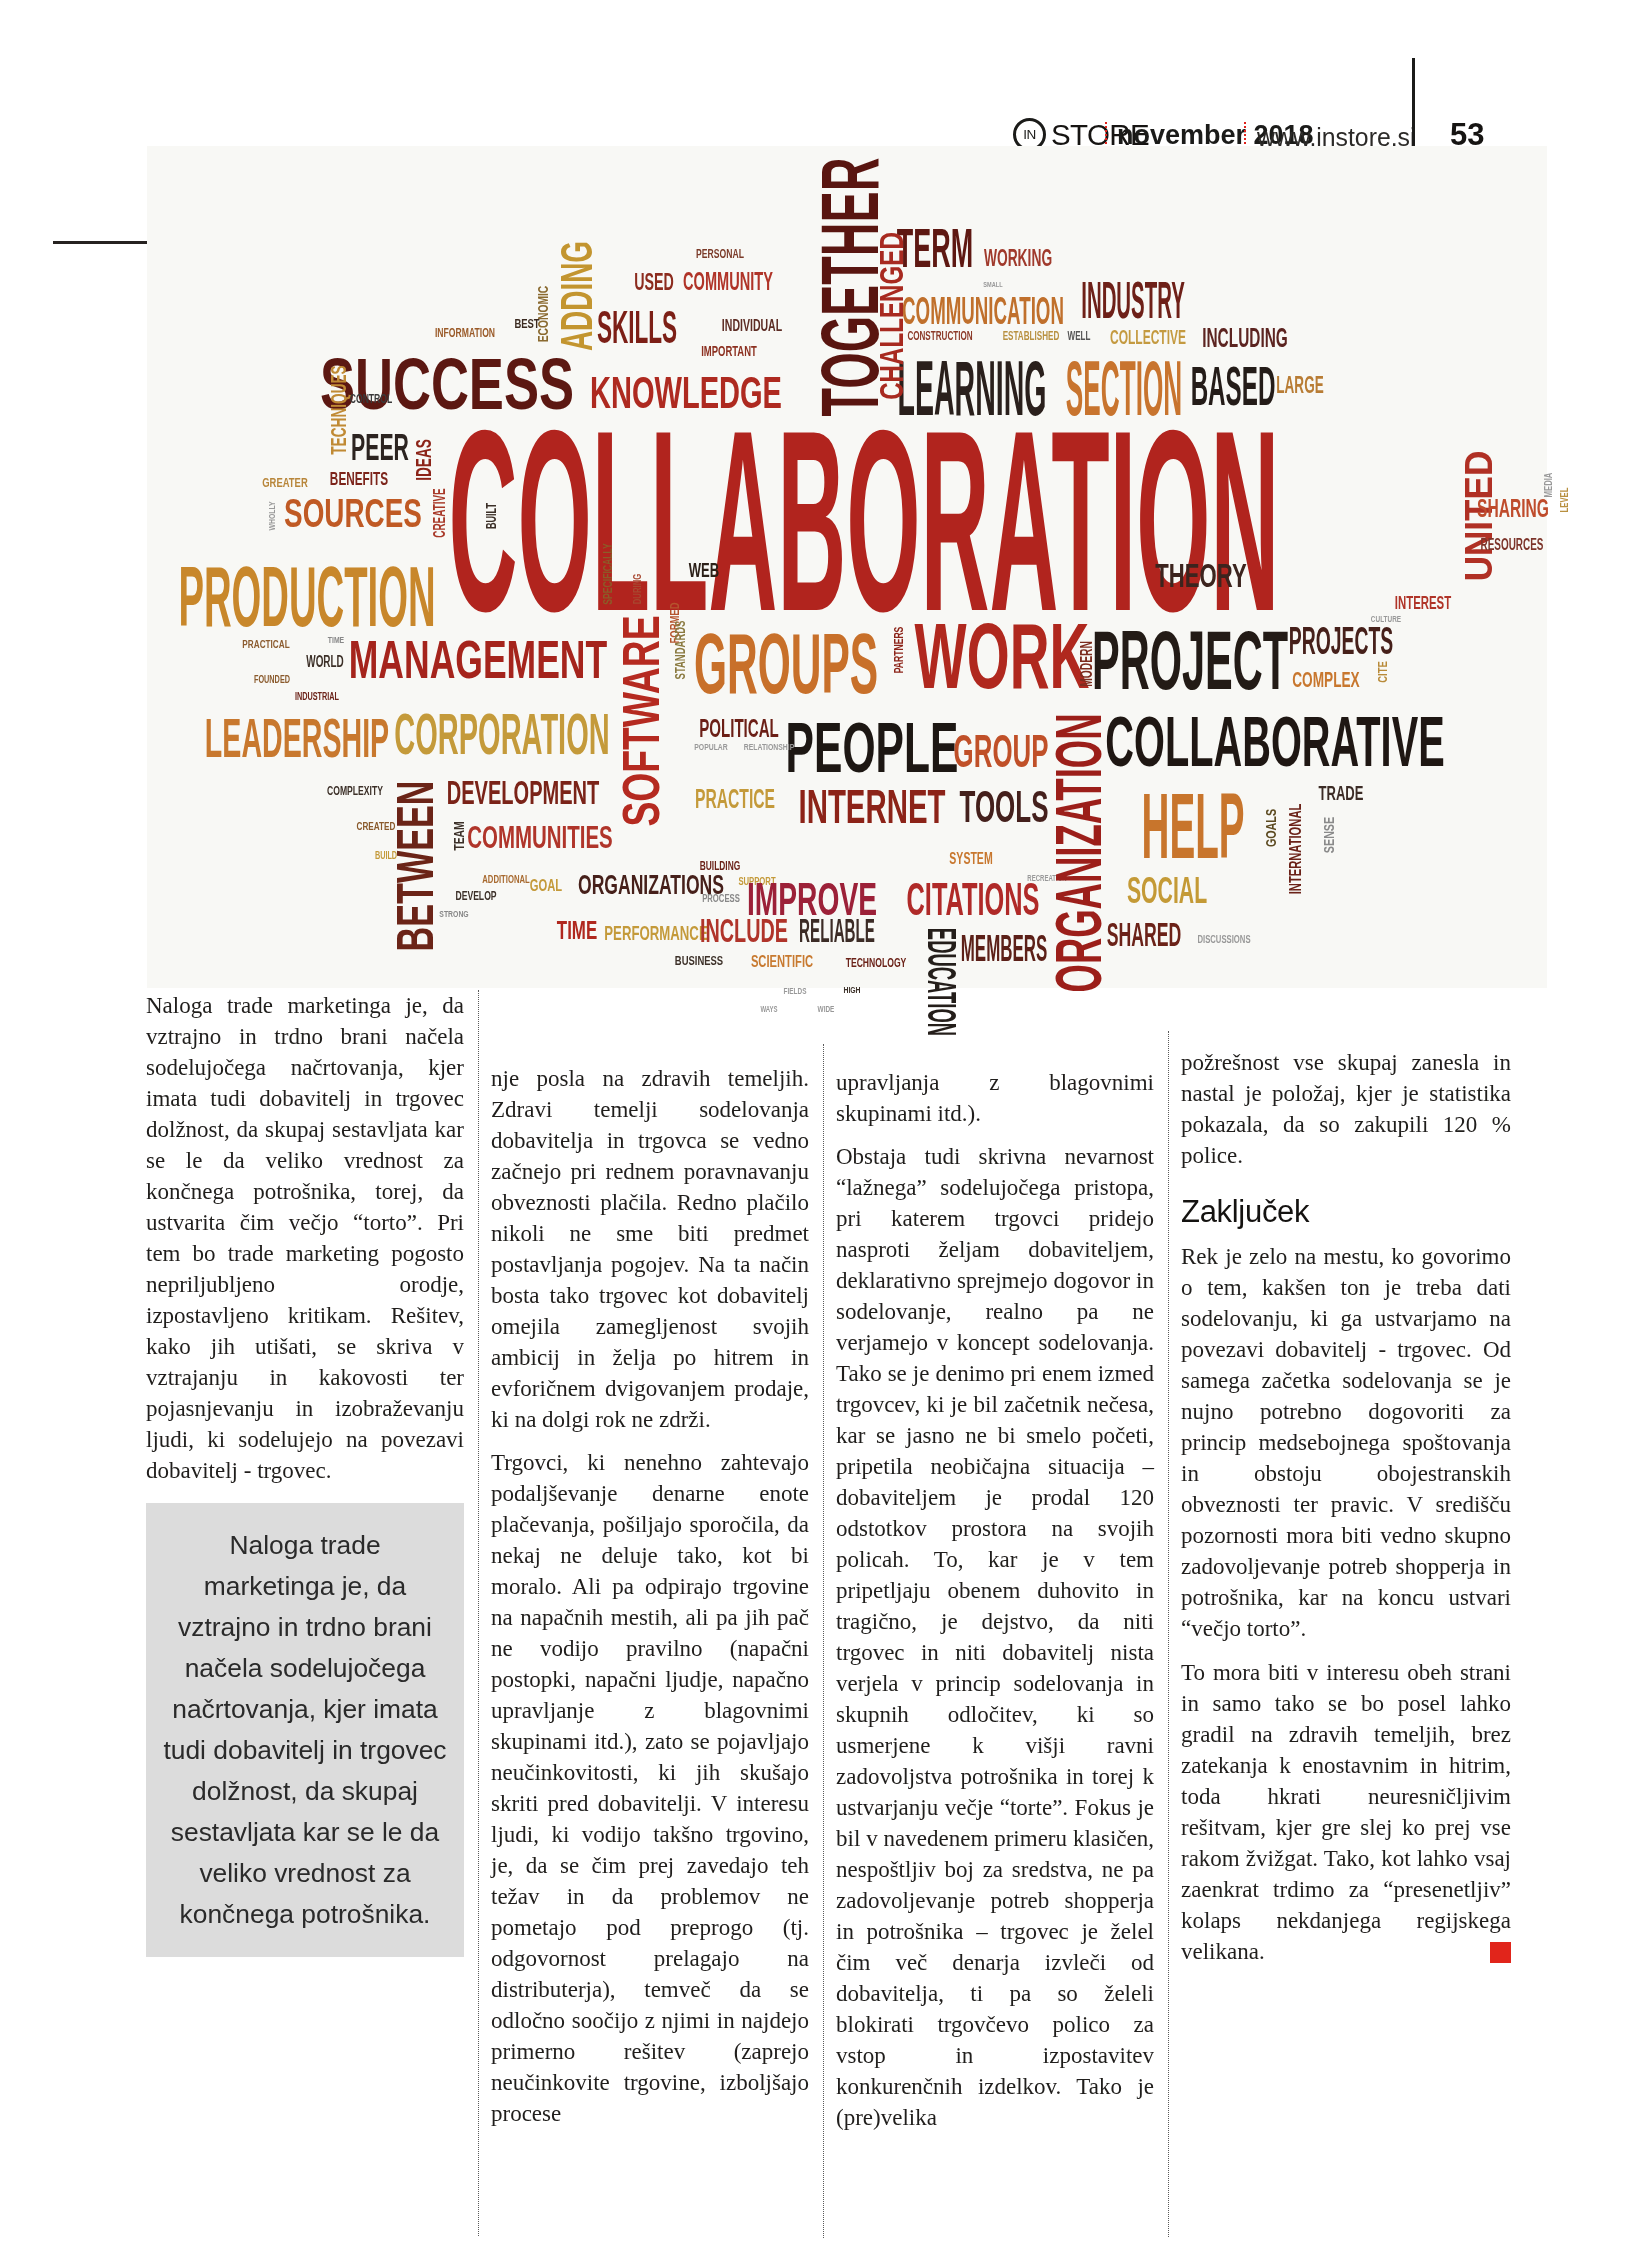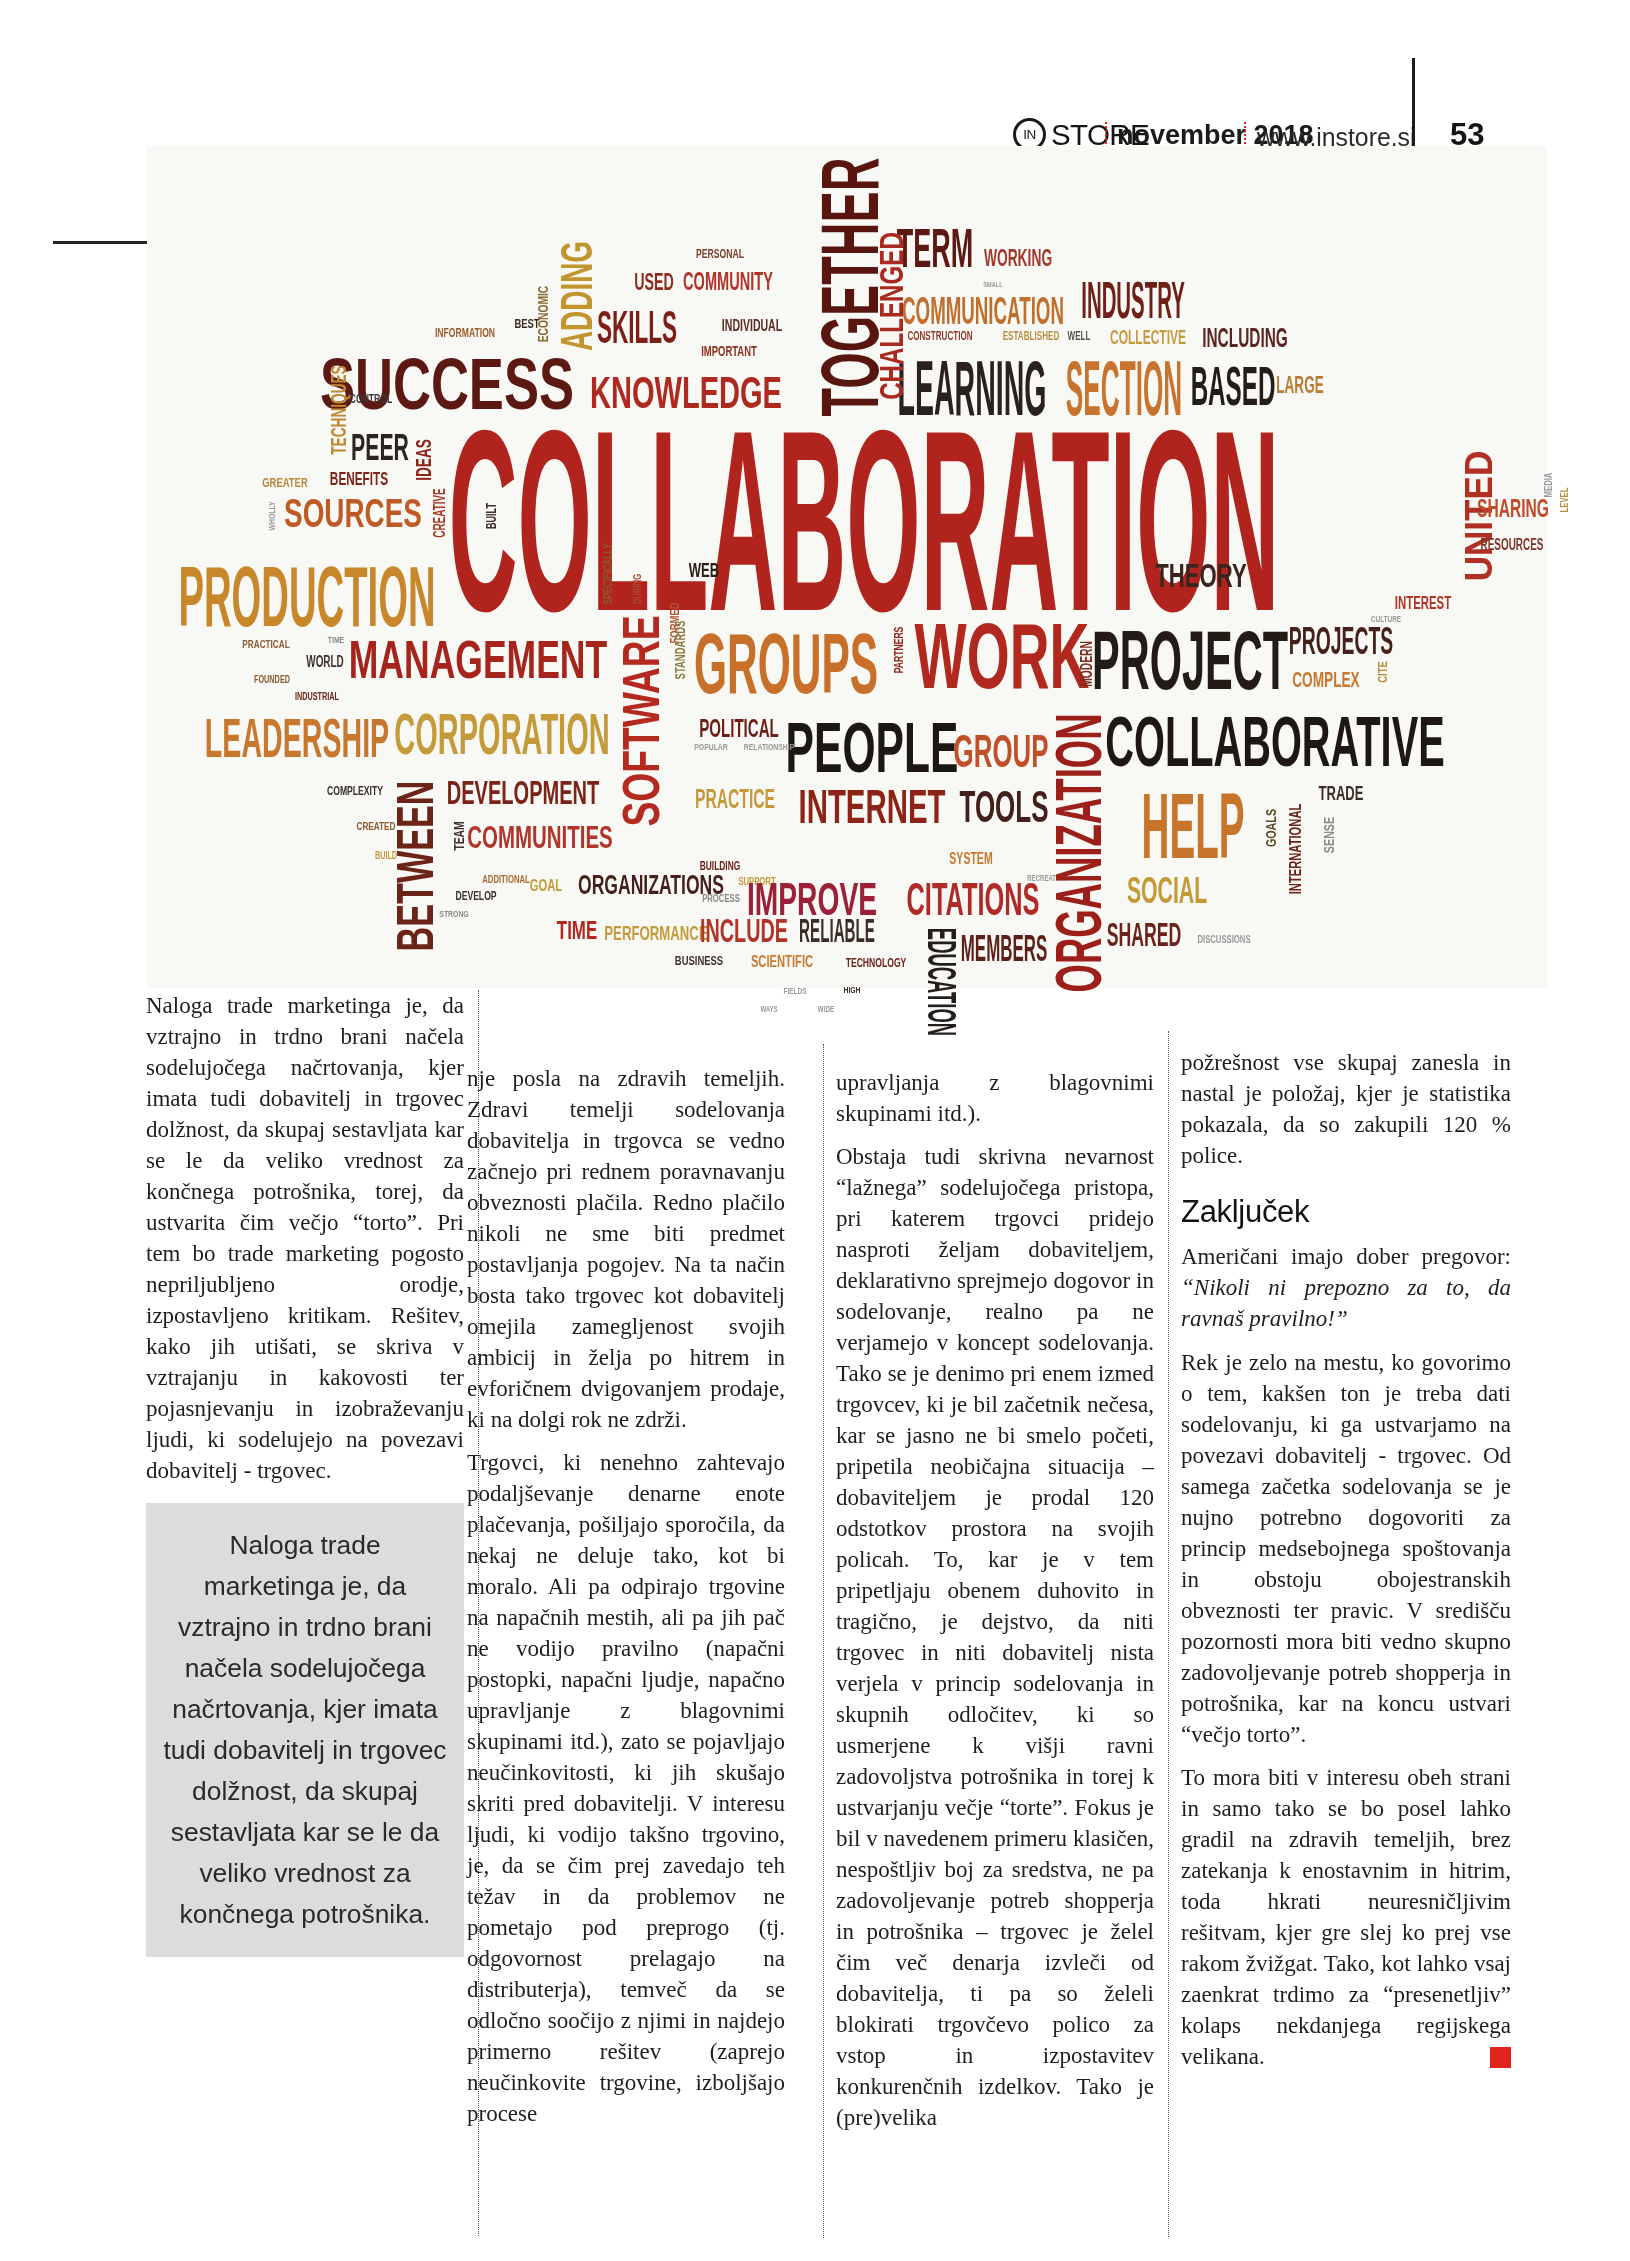--- a/index.html
+++ b/index.html
@@ -23,21 +23,21 @@
   .rule-left{left:53px;top:241px;width:492px;}
   .rule-right{left:1069px;top:241px;width:478px;}
   .cloud-bg{position:absolute;left:147px;top:146px;width:1400px;height:842px;background:#f8f8f5;}
   .cloud{position:absolute;left:0;top:0;width:1630px;height:1074px;pointer-events:none;}
   .cw{position:absolute;font-family:"Liberation Sans",sans-serif;font-weight:700;line-height:1;white-space:nowrap;}
   
   .col{position:absolute;width:318px;font-size:23px;line-height:31px;text-align:justify;color:#201e1c;}
   .col p{margin:0 0 12.3px 0;}
   .col h2{font-family:"Liberation Sans",sans-serif;font-size:31px;line-height:35px;font-weight:400;
           color:#141210;margin:23px 0 12.3px 0;letter-spacing:-0.3px;text-align:left;}
-  .c0{left:146px;top:990px;} .c1{left:467px;top:1063px;} .c2{left:836px;top:1067px;} .c3{left:1181px;top:1047px;width:330px;}
+  .c0{left:146px;top:990px;} .c1{left:491px;top:1063px;} .c2{left:836px;top:1067px;} .c3{left:1181px;top:1047px;width:330px;}
   .pullquote{background:#dcdcdc;font-family:"Liberation Sans",sans-serif;font-size:26.4px;line-height:41px;
              text-align:center;padding:22px 14.7px;margin-top:17px;color:#2a2a2a;}
   .it{font-style:italic;}
   .endmark{display:inline-block;width:21px;height:21px;background:#e1251b;float:right;margin-top:6.1px;}
   .vrule{position:absolute;width:0;border-left:1.8px dotted #5a5a5a;}
   .vr0{left:478px;top:990px;height:1246px;}
   .vr1{left:823px;top:1044px;height:1194px;}
   .vr2{left:1168px;top:1031px;height:1206px;}
 </style>
 </head>
@@ -189,21 +189,20 @@
       <p><span>nje posla na zdravih temeljih. Zdravi temelji sodelovanja dobavitelja in trgovca se vedno začnejo pri rednem poravnavanju obveznosti plačila. Redno plačilo nikoli ne sme biti predmet postavljanja pogojev. Na ta način bosta tako trgovec kot dobavitelj omejila zamegljenost svojih ambicij in želja po hitrem in evforičnem dvigovanjem prodaje, ki na dolgi rok ne zdrži.</span></p>
       <p><span>Trgovci, ki nenehno zahtevajo podaljševanje denarne enote plačevanja, pošiljajo sporočila, da nekaj ne deluje tako, kot bi moralo. Ali pa odpirajo trgovine na napačnih mestih, ali pa jih pač ne vodijo pravilno (napačni postopki, napačni ljudje, napačno upravljanje z blagovnimi skupinami itd.), zato se pojavljajo neučinkovitosti, ki jih skušajo skriti pred dobavitelji. V interesu ljudi, ki vodijo takšno trgovino, je, da se čim prej zavedajo teh težav in da problemov ne pometajo pod preprogo (tj. odgovornost prelagajo na distributerja), temveč da se odločno soočijo z njimi in najdejo primerno rešitev (zaprejo neučinkovite trgovine, izboljšajo procese</span></p>
     </div>
   <div class="col c2">
       <p><span>upravljanja z blagovnimi skupinami itd.).</span></p>
       <p><span>Obstaja tudi skrivna nevarnost “lažnega” sodelujočega pristopa, pri katerem trgovci pridejo nasproti željam dobaviteljem, deklarativno sprejmejo dogovor in sodelovanje, realno pa ne verjamejo v koncept sodelovanja. Tako se je denimo pri enem izmed trgovcev, ki je bil začetnik nečesa, kar se jasno ne bi smelo početi, pripetila neobičajna situacija – dobaviteljem je prodal 120 odstotkov prostora na svojih policah. To, kar je v tem pripetljaju obenem duhovito in tragično, je dejstvo, da niti trgovec in niti dobavitelj nista verjela v princip sodelovanja in skupnih odločitev, ki so usmerjene k višji ravni zadovoljstva potrošnika in torej k ustvarjanju večje “torte”. Fokus je bil v navedenem primeru klasičen, nespoštljiv boj za sredstva, ne pa zadovoljevanje potreb shopperja in potrošnika – trgovec je želel čim več denarja izvleči od dobavitelja, ti pa so želeli blokirati trgovčevo polico za vstop in izpostavitev konkurenčnih izdelkov. Tako je (pre)velika</span></p>
     </div>
   <div class="col c3">
       <p><span>požrešnost vse skupaj zanesla in nastal je položaj, kjer je statistika pokazala, da so zakupili 120 % police.</span></p>
       <h2>Zaključek</h2>
-      <p><span>Američani imajo dober pregovor: </span><span class="it">“Nikoli ni prepozno za to, da ravnaš pravilno!”</span></p>
       <p><span>Rek je zelo na mestu, ko govorimo o tem, kakšen ton je treba dati sodelovanju, ki ga ustvarjamo na povezavi dobavitelj - trgovec. Od samega začetka sodelovanja se je nujno potrebno dogovoriti za princip medsebojnega spoštovanja in obstoju obojestranskih obveznosti ter pravic. V središču pozornosti mora biti vedno skupno zadovoljevanje potreb shopperja in potrošnika, kar na koncu ustvari “večjo torto”.</span></p>
       <p><span>To mora biti v interesu obeh strani in samo tako se bo posel lahko gradil na zdravih temeljih, brez zatekanja k enostavnim in hitrim, toda hkrati neuresničljivim rešitvam, kjer gre slej ko prej vse rakom žvižgat. Tako, kot lahko vsaj zaenkrat trdimo za “presenetljiv” kolaps nekdanjega regijskega velikana.</span><span class="endmark" style="background: rgb(225, 37, 27);"></span></p>
     </div>
 
   <div class="vrule vr0"></div>
   <div class="vrule vr1"></div>
   <div class="vrule vr2"></div>
 </div>
 
 

